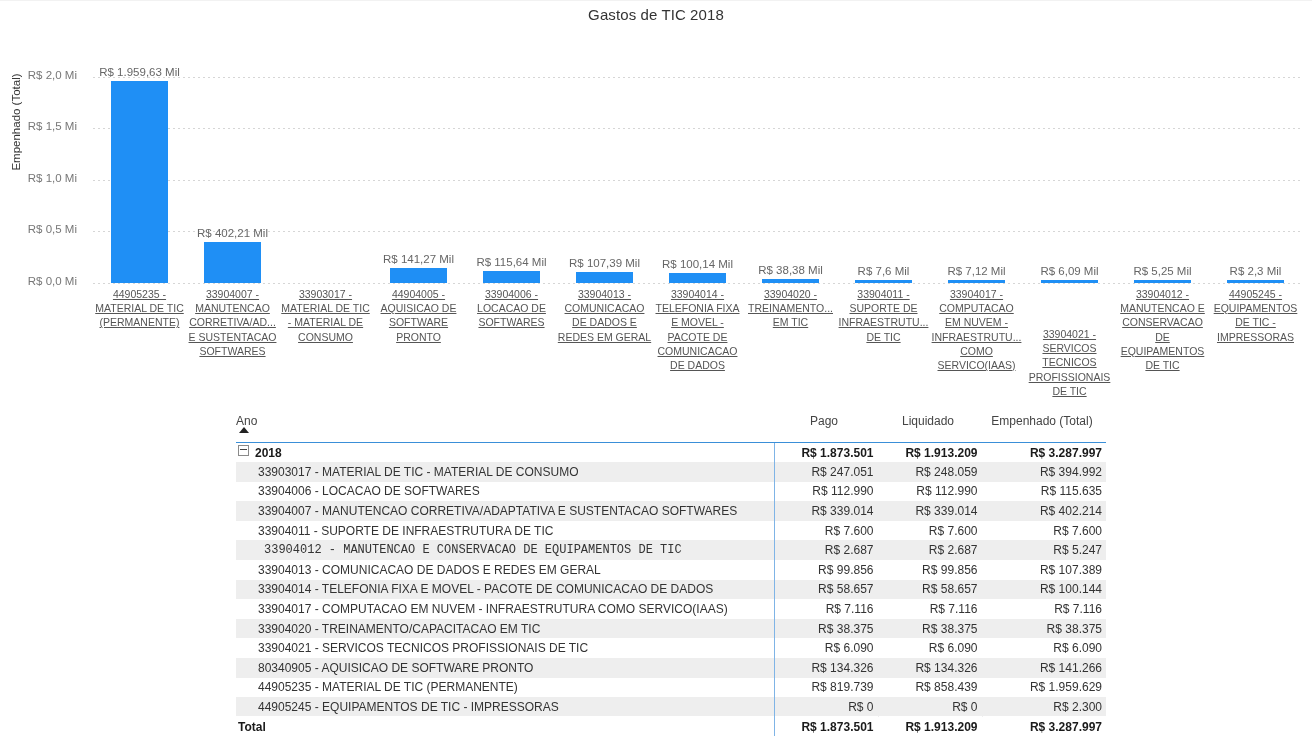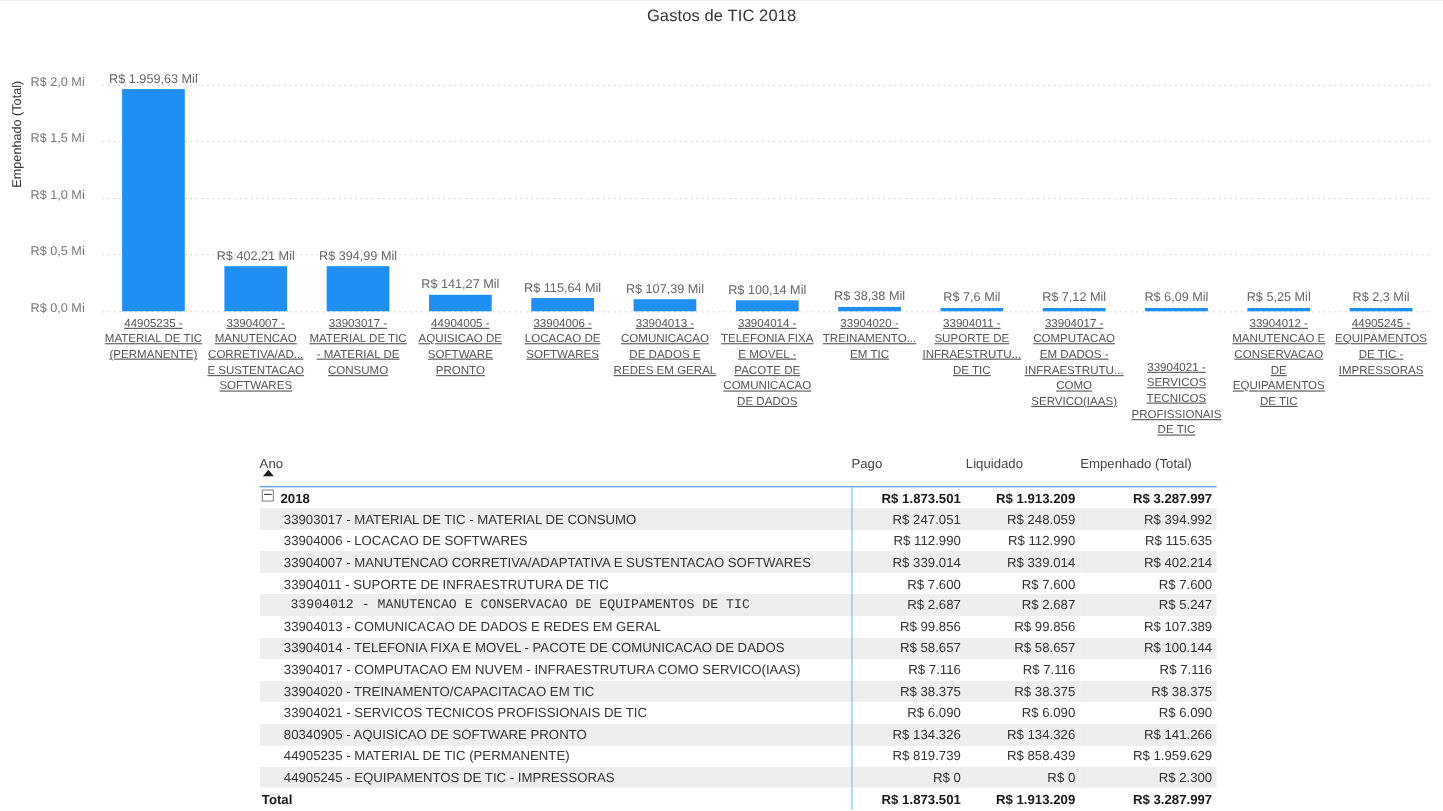--- a/index.html
+++ b/index.html
@@ -55,21 +55,21 @@
     font-size:12px;color:#333333;
   }
   table{border-collapse:collapse;width:858px;table-layout:fixed;}
   th,td{padding:0;vertical-align:middle;}
   thead th{
     font-weight:400;color:#444444;font-size:12px;
     height:28px;vertical-align:top;padding-top:4px;
     border-bottom:1px solid #3a8fd8;
   }
   th.c-label{text-align:left;width:538px;position:relative;}
-  th.c-num{text-align:left;width:100px;padding-right:4px;}
+  th.c-num{text-align:center;width:100px;padding-right:4px;}
   th.c-num.wide{width:120px;}
   .sort-caret{
     position:absolute;left:3px;top:17px;
     width:0;height:0;border-left:5px solid transparent;
     border-right:5px solid transparent;border-bottom:6px solid #222;
   }
   tbody tr{height:19.6px;}
   tbody tr.alt{background:#eeeeee;}
   td.c-label{text-align:left;padding-left:8px;white-space:nowrap;overflow:hidden;}
   td.c-num{text-align:right;padding-right:4px;white-space:nowrap;border-left:1px solid transparent;margin-left:42px;}
@@ -119,24 +119,20 @@
         <div class="bar" title="33904007 - MANUTENCAO CORRETIVA/AD... E SUSTENTACAO SOFTWARES" style="height: 41.5008px; background: rgb(31, 143, 245);"></div>
         <div class="bar-label" style="bottom: 44.5008px;">R$ 402,21 Mil</div>
       </div>
       <div class="cat-label" style="left: 87px; width: 105px;">
         <div>33904007 -</div>
         <div>MANUTENCAO</div>
         <div>CORRETIVA/AD...</div>
         <div>E SUSTENTACAO</div>
         <div>SOFTWARES</div>
       </div>
-      <div class="bar-slot" style="left: 203.67px; width: 57.66px;">
-        <div class="bar" title="33903017 - MATERIAL DE TIC - MATERIAL DE CONSUMO" style="height: 40.7558px; background: rgb(31, 143, 245);"></div>
-        <div class="bar-label" style="bottom: 43.7558px;">R$ 394,99 Mil</div>
-      </div>
       <div class="cat-label" style="left: 180px; width: 105px;">
         <div>33903017 -</div>
         <div>MATERIAL DE TIC</div>
         <div>- MATERIAL DE</div>
         <div>CONSUMO</div>
       </div>
       <div class="bar-slot" style="left: 296.67px; width: 57.66px;">
         <div class="bar" title="44904005 - AQUISICAO DE SOFTWARE PRONTO" style="height: 14.5765px; background: rgb(31, 143, 245);"></div>
         <div class="bar-label" style="bottom: 17.5765px;">R$ 141,27 Mil</div>
       </div>
@@ -196,21 +192,21 @@
         <div>INFRAESTRUTU...</div>
         <div>DE TIC</div>
       </div>
       <div class="bar-slot" style="left: 854.67px; width: 57.66px;">
         <div class="bar" title="33904017 - COMPUTACAO EM NUVEM - INFRAESTRUTU... COMO SERVICO(IAAS)" style="height: 3px; background: rgb(31, 143, 245);"></div>
         <div class="bar-label" style="bottom: 6px;">R$ 7,12 Mil</div>
       </div>
       <div class="cat-label" style="left: 831px; width: 105px;">
         <div>33904017 -</div>
         <div>COMPUTACAO</div>
-        <div>EM DADOS -</div>
+        <div>EM NUVEM -</div>
         <div>INFRAESTRUTU...</div>
         <div>COMO</div>
         <div>SERVICO(IAAS)</div>
       </div>
       <div class="bar-slot" style="left: 947.67px; width: 57.66px;">
         <div class="bar" title="33904021 - SERVICOS TECNICOS PROFISSIONAIS DE TIC" style="height: 3px; background: rgb(31, 143, 245);"></div>
         <div class="bar-label" style="bottom: 6px;">R$ 6,09 Mil</div>
       </div>
       <div class="cat-label" style="left: 924px; width: 105px; margin-top: 40px;">
         <div>33904021 -</div>

